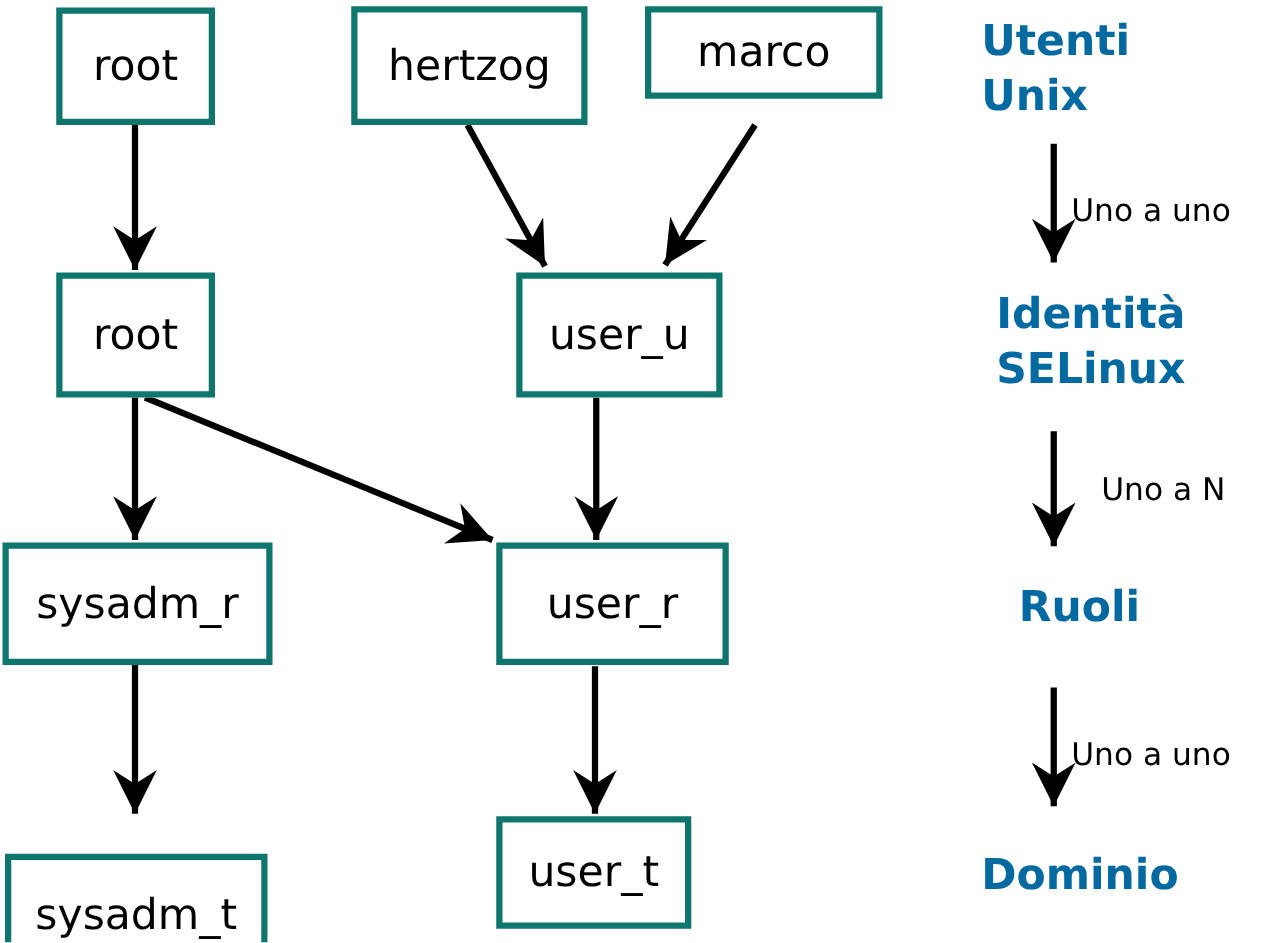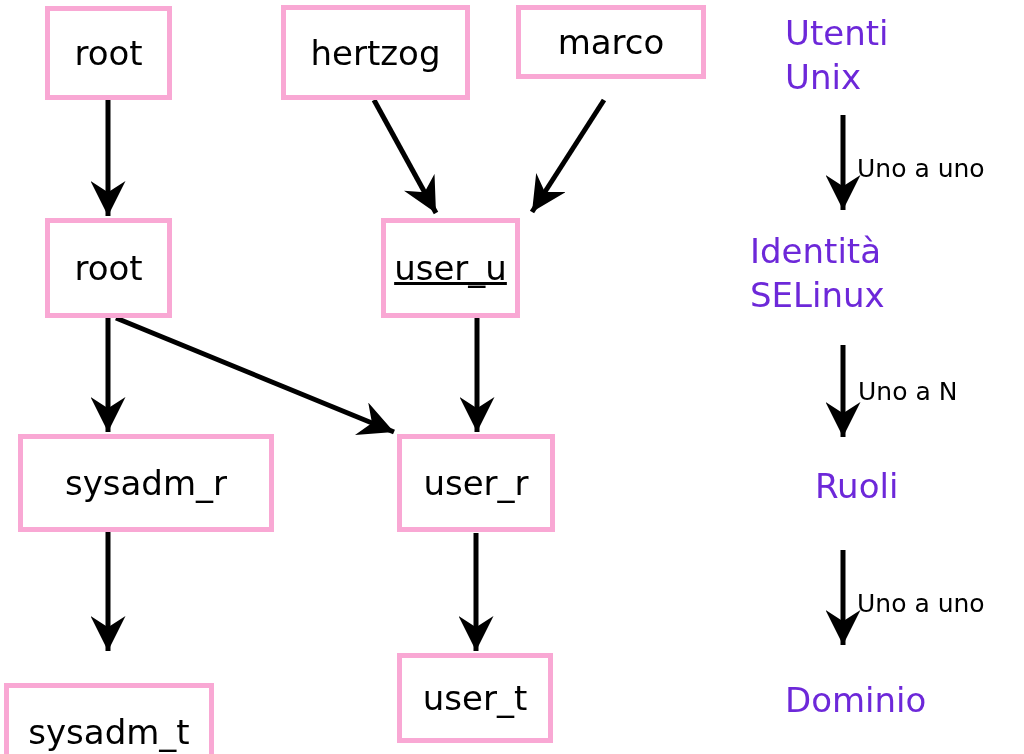--- a/index.html
+++ b/index.html
@@ -21,36 +21,36 @@
     width: 1024px;
     height: 754px;
   }
   .edge {
     stroke: #000000;
     stroke-width: 5;
     fill: none;
   }
   .box {
     position: absolute;
-    border: 5px solid #f9a8d4;
+    border: 5px solid #0f766e;
     background: #ffffff;
     display: flex;
     align-items: center;
     justify-content: center;
     font-size: 34px;
     line-height: 1;
     color: #000000;
   }
   .legend-level {
     position: absolute;
     font-size: 34px;
-    font-weight: normal;
+    font-weight: bold;
     line-height: 44px;
     white-space: pre-line;
-    color: #6d28d9;
+    color: #0369a1;
   }
   .legend-relation {
     position: absolute;
     font-size: 25px;
     font-weight: normal;
     line-height: 36px;
     white-space: nowrap;
     color: #000000;
   }
 </style>
@@ -86,41 +86,41 @@
   <div class="box" style="left:281px; top:5px; width:189px; height:95px;align-items:center;">
     <span>hertzog</span>
   </div>
   <div class="box" style="left:516px; top:5px; width:190px; height:74px;">
     <span>marco</span>
   </div>
 
   <div class="box" style="left:45px; top:218px; width:127px; height:100px;">
     <span>root</span>
   </div>
-  <div class="box" style="left:381px; top:218px; width:139px; height:100px;text-decoration:underline;">
+  <div class="box" style="left:413px; top:218px; width:165px; height:100px;">
     <span>user_u</span>
   </div>
 
-  <div class="box" style="left:18px; top:434px; width:256px; height:98px;">
+  <div class="box" style="left:2px; top:434px; width:216px; height:98px;">
     <span>sysadm_r</span>
   </div>
-  <div class="box" style="left:397px; top:434px; width:158px; height:98px;">
+  <div class="box" style="left:397px; top:434px; width:186px; height:98px;">
     <span>user_r</span>
   </div>
 
   <div class="box" style="left:4px; top:683px; width:210px; height:97px;">
     <span>sysadm_t</span>
   </div>
   <div class="box" style="left:397px; top:653px; width:156px; height:90px;">
     <span>user_t</span>
   </div>
 
   <div class="legend-level" style="left:785px; top:11px;">Utenti
 Unix</div>
   <div class="legend-relation" style="left:857px; top:151px;">Uno a uno</div>
-  <div class="legend-level" style="left:750px; top:229px;">Identità
+  <div class="legend-level" style="left:797px; top:229px;">Identità
 SELinux</div>
-  <div class="legend-relation" style="left:858px; top:374px;text-align:right;">Uno a N</div>
+  <div class="legend-relation" style="left:881px; top:374px;text-align:right;">Uno a N</div>
   <div class="legend-level" style="left:815px; top:464px;">Ruoli</div>
   <div class="legend-relation" style="left:857px; top:586px;">Uno a uno</div>
   <div class="legend-level" style="left:785px; top:678px;">Dominio</div>
 
 </div>
 
 </body></html>

